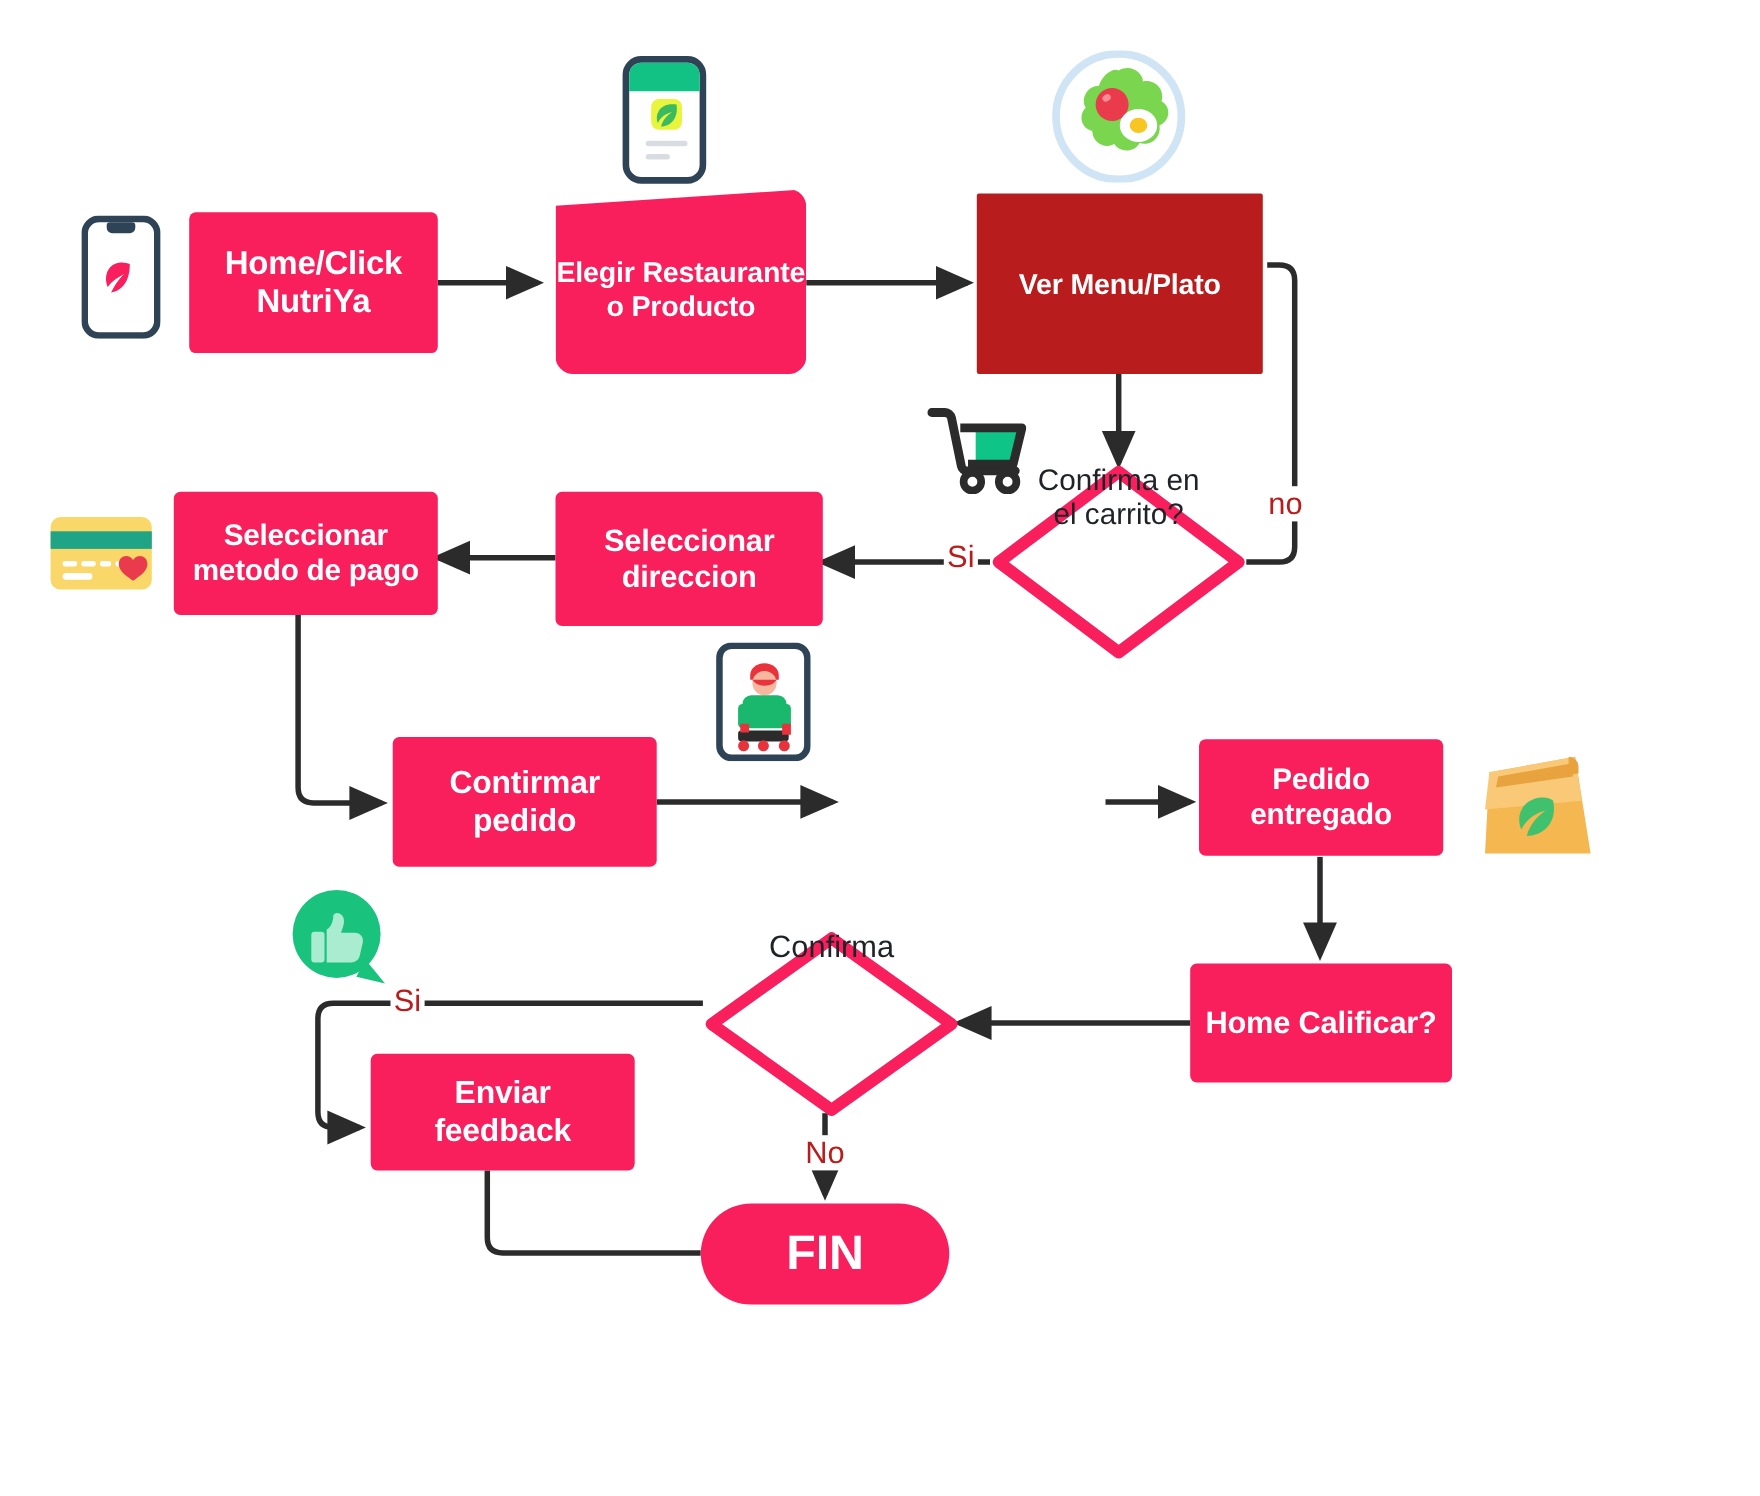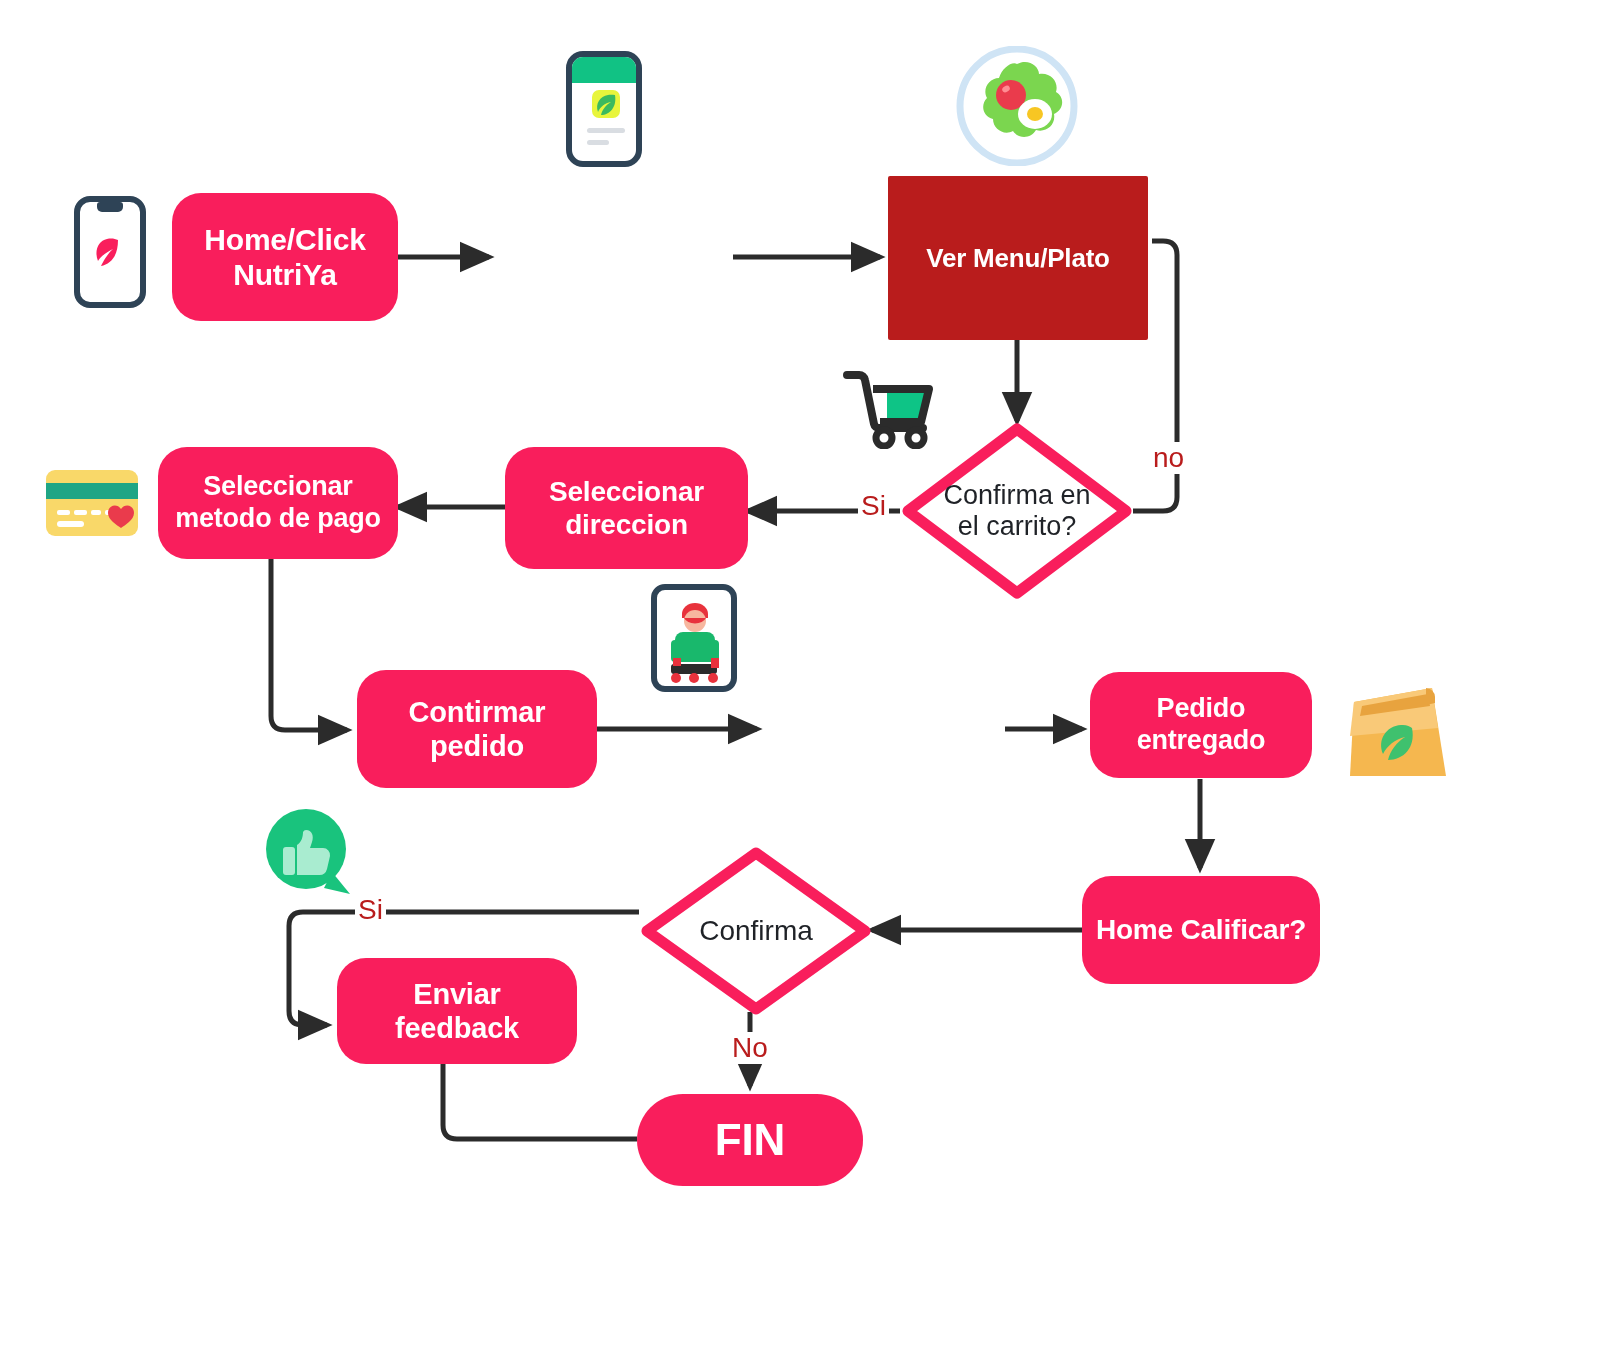--- a/index.html
+++ b/index.html
@@ -33,37 +33,37 @@
     justify-content: center;
     text-align: center;
     color: #ffffff;
     font-weight: bold;
     line-height: 1.18;
     letter-spacing: -0.2px;
     z-index: 3;
   }
   .proc {
     background: #f91e5c;
-    border-radius: 29px;
+    border-radius: 6px;
   }
   .proc-lg { border-radius: 52px; }
   .rect {
     background: #b91c1c;
     border-radius: 2px;
   }
   .skew {
     background: #f91e5c;
     border-radius: 16px;
     clip-path: polygon(0% 9%, 100% 0%, 100% 100%, 0% 100%);
   }
   .decision {
     position: absolute;
     z-index: 3;
     display: flex;
-    align-items: center;
+    align-items: flex-start;
     justify-content: center;
   }
   .decision .dtext {
     position: relative;
     z-index: 4;
     color: #1f2227;
     font-weight: normal;
     text-align: center;
     line-height: 1.15;
   }
@@ -223,20 +223,26 @@
     </svg>
   </div>
 
   <div class="node proc" style="left:172px; top:193px; width:226px; height:128px; font-size:30px;">
     <div>
       <span class="node-text">Home/Click</span>
       <span class="node-text">NutriYa</span>
     </div>
   </div>
 
+  <div class="node skew" style="left:505px; top:172px; width:228px; height:168px; font-size:26px;">
+    <div style="padding-top:14px;">
+      <span class="node-text">Elegir Restaurante</span>
+      <span class="node-text">o Producto</span>
+    </div>
+  </div>
 
   <div class="node rect" style="left:888px; top:176px; width:260px; height:164px; font-size:26px;">
     <span>Ver Menu/Plato</span>
   </div>
 
   <div class="decision" style="left:900px; top:421px; width:234px; height:180px;">
     <svg class="diamond-svg" width="234" height="180" viewBox="0 0 234 180" xmlns="http://www.w3.org/2000/svg">
       <path d="M117 8 L226 90 L117 172 L8 90 Z" fill="#ffffff" stroke="#f91e5c" stroke-width="11" stroke-linejoin="round"></path>
     </svg>
     <div class="dtext" style="font-size:27px;">

